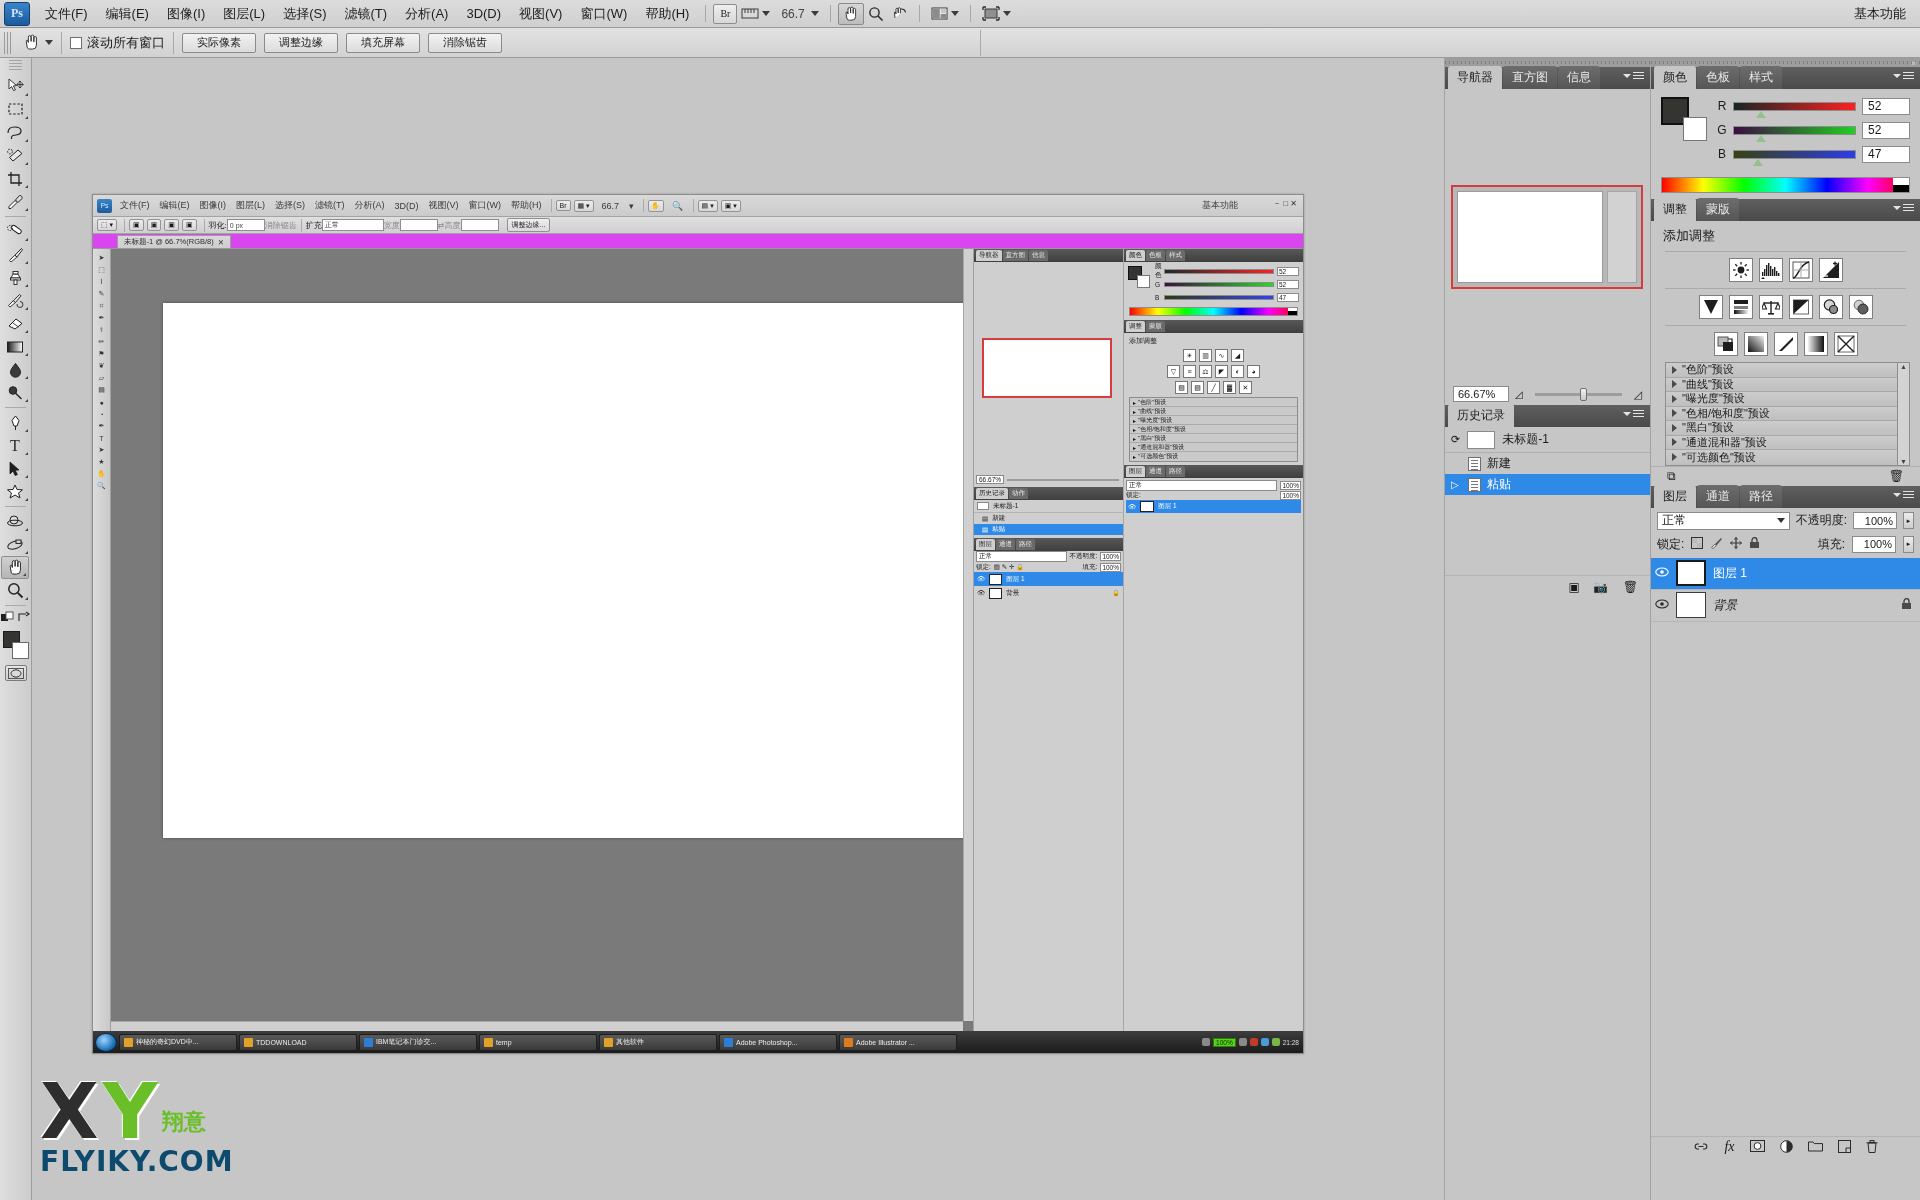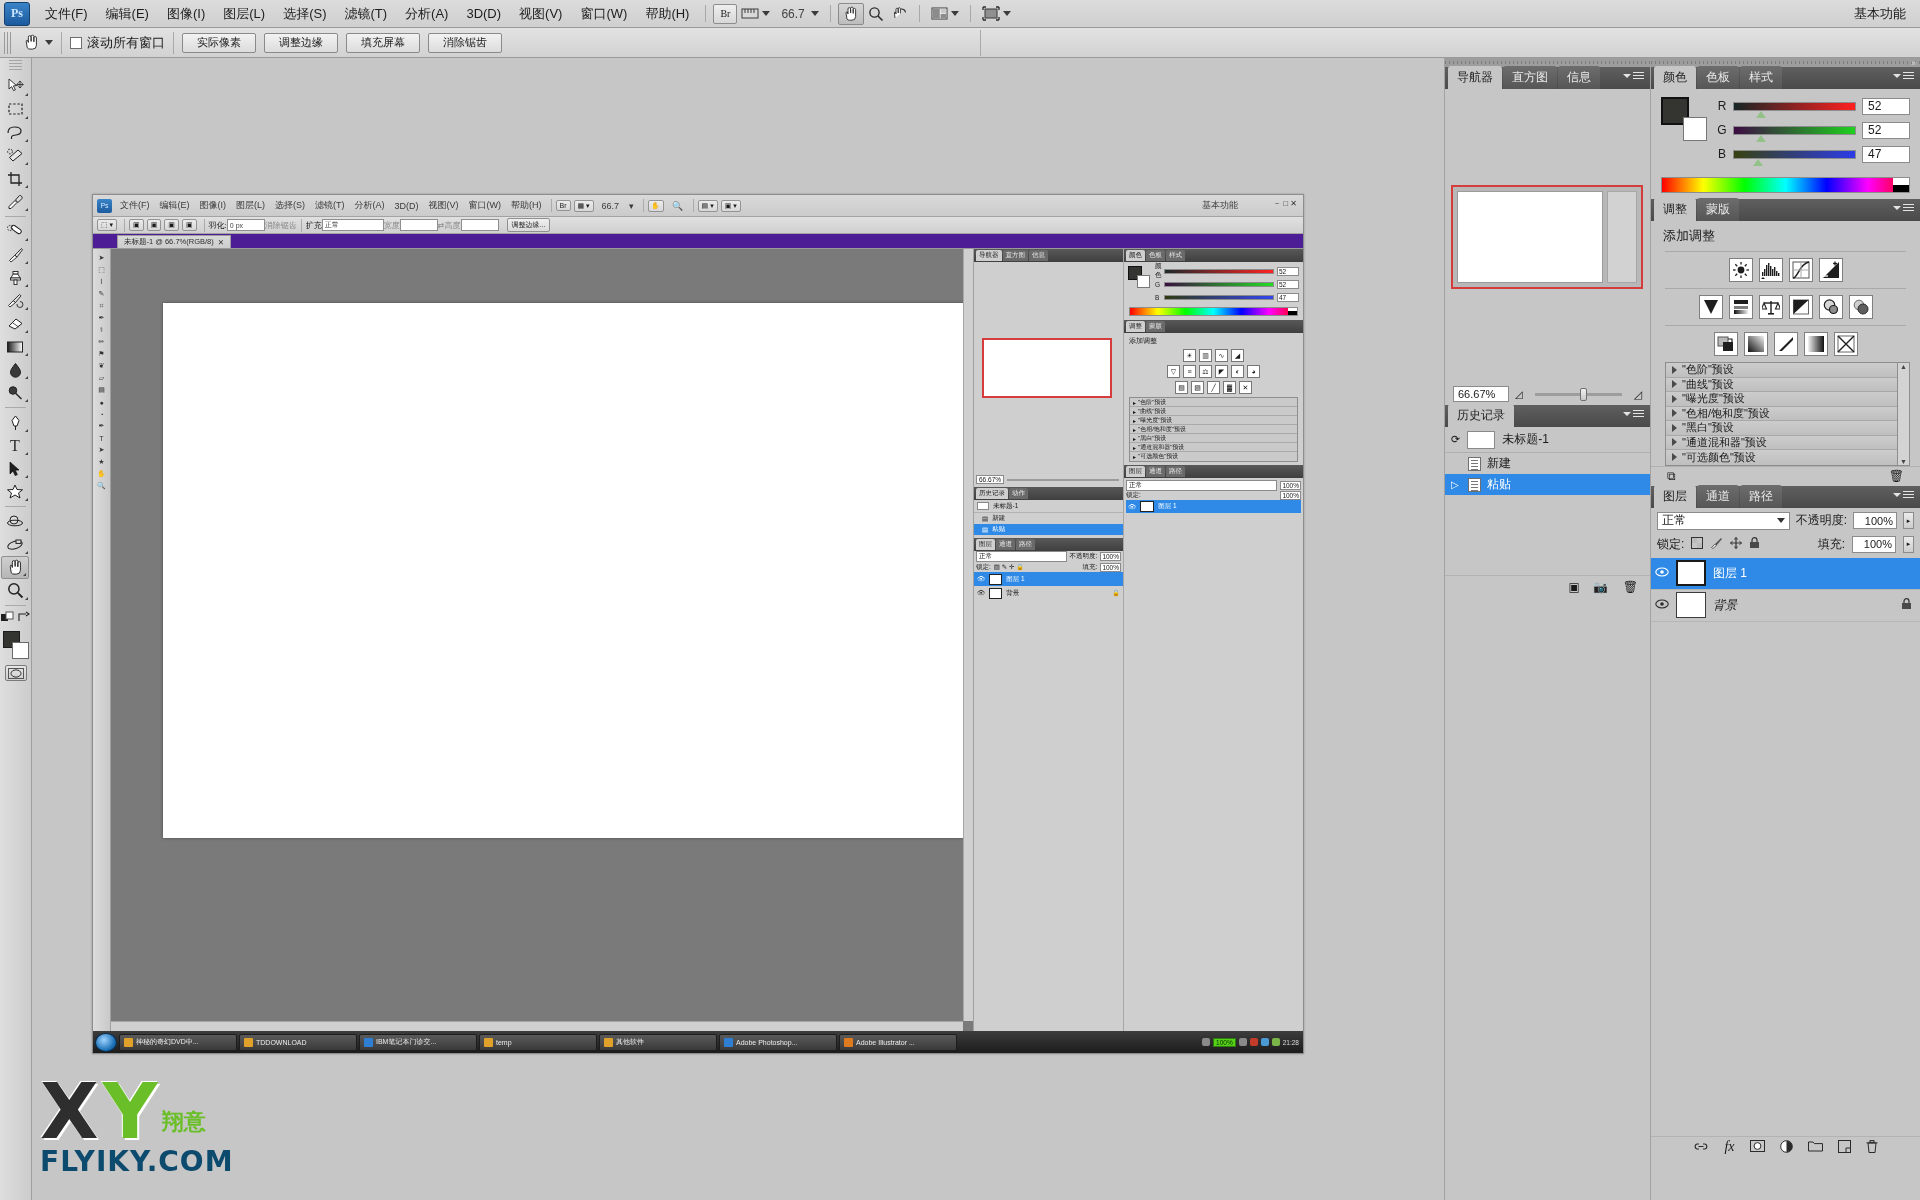--- a/index.html
+++ b/index.html
@@ -112,21 +112,21 @@
     border-radius:2px;color:#cfe7ff;font-size:7px;display:flex;align-items:center;justify-content:center; }
   .n-menu { font-size:9px; padding:0 5px; color:#3b3b3b; white-space:nowrap; }
   .n-sep { width:1px;height:13px;background:#ababab;margin:0 4px; }
   .n-chip { border:1px solid #949494;background:linear-gradient(#ececec,#d7d7d7);font-size:7px;
     padding:1px 3px;border-radius:2px;margin-right:3px; }
   .n-optionsbar { height:17px;background:linear-gradient(#e0e0e0,#d0d0d0);border-bottom:1px solid #a3a3a3;
     display:flex;align-items:center;padding-left:4px;gap:0;font-size:8px; }
   .n-field { background:#fff;border:1px solid #8e8e8e;height:12px;width:38px;font-size:7px;
     display:flex;align-items:center;padding-left:2px;color:#444; }
   .n-btn-sm { border:1px solid #909090;background:linear-gradient(#efefef,#dadada);font-size:7px;padding:1px 4px;border-radius:2px; }
-  .n-tabbar { height:15px;background:#4c1d95;border-bottom:1px solid #9a9a9a;display:flex;align-items:flex-end;padding-left:24px; }
+  .n-tabbar { height:15px;background:#d946ef;border-bottom:1px solid #9a9a9a;display:flex;align-items:flex-end;padding-left:24px; }
   .n-doctab { background:linear-gradient(#d9d9d9,#cdcdcd);border:1px solid #9d9d9d;border-bottom:none;
     font-size:7.5px;padding:1px 6px;display:flex;align-items:center;gap:4px;color:#2c2c2c; }
   .n-body { position:absolute; left:0; top:54px; right:0; bottom:22px; display:flex; }
   .n-toolbox { width:18px;background:linear-gradient(to right,#dcdcdc,#c9c9c9);border-right:1px solid #a0a0a0;
     padding-top:3px; }
   .n-tool { height:12px;display:flex;align-items:center;justify-content:center;font-size:7px;color:#333; }
   .n-canvaswrap { flex:1; background:#7a7a7a; position:relative; overflow:hidden; }
   .n-doc { position:absolute; left:52px; top:54px; width:853px; height:535px; background:#fff;
     box-shadow:0 0 3px rgba(0,0,0,.4); }
   .n-hscroll { position:absolute;left:0;bottom:0;height:10px;right:10px;background:#d0d0d0;border-top:1px solid #a7a7a7; }

